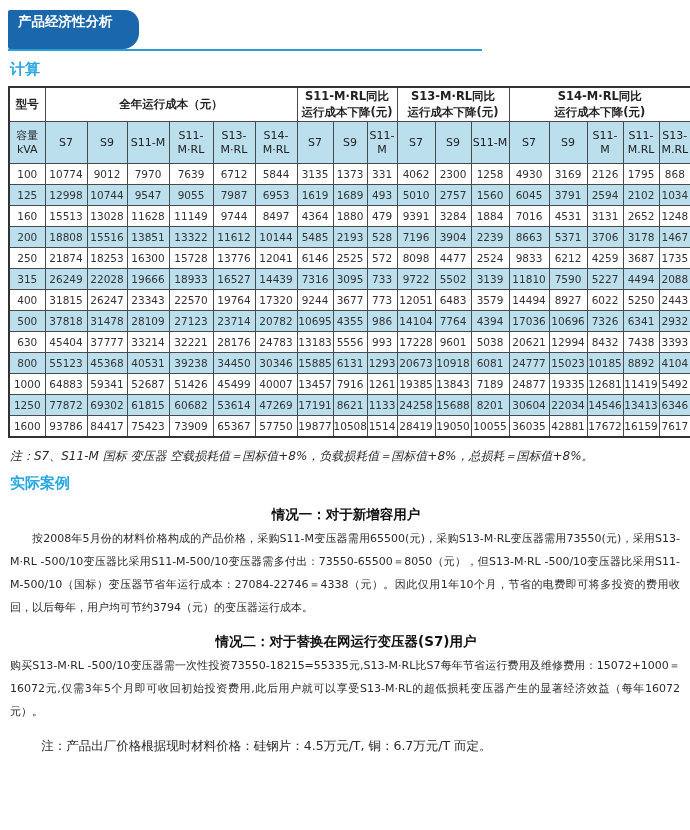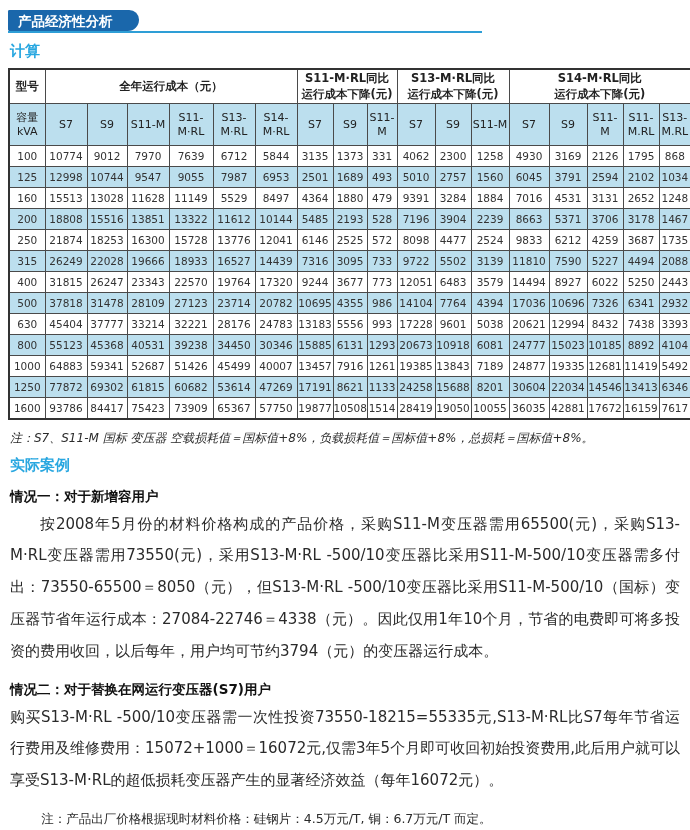--- a/index.html
+++ b/index.html
@@ -10,40 +10,40 @@
     --border-dark:#4a4a4a;
     --text-dark:#2a2a2a;
   }
   *{box-sizing:border-box;}
   html,body{margin:0;padding:0;background:#ffffff;}
   body{font-family:"DejaVu Sans","Liberation Sans",sans-serif;color:var(--text-dark);}
   .page{width:690px;height:830px;padding:8px 8px 0 8px;overflow:hidden;background:#fff;}
 
   .tab-row{width:474px;border-bottom:2px solid var(--line-blue);margin-top:2px;}
   .tab{display:inline-block;background:var(--tab-blue);color:#fff;font-weight:bold;
-       font-size:13.5px;line-height:23px;height:21px;padding:0 26px 1px 10px;
+       font-size:13.5px;line-height:23px;height:39px;padding:0 26px 1px 10px;
        border-radius:2px 14px 16px 2px;vertical-align:bottom;}
 
   .blue-heading{color:var(--accent-blue);font-weight:bold;font-size:15px;margin:9px 0 0 2px;}
 
   table.cost{border-collapse:collapse;table-layout:fixed;width:674px;margin-top:7px;
              border:2px solid #333;}
   table.cost th,table.cost td{border:1px solid var(--border-dark);text-align:center;
              vertical-align:middle;padding:1px 0;overflow:hidden;}
   th.gh{background:#fff;font-size:11.5px;font-weight:bold;white-space:pre-line;
         height:34px;line-height:1.35;color:#222;}
   th.ch{background:var(--row-blue);font-size:11px;font-weight:normal;white-space:pre-line;
         height:42px;line-height:1.25;color:#222;}
   table.cost td{font-size:10.5px;height:21px;color:#333;}
   table.cost tbody tr:nth-child(even) td{background:var(--row-blue);}
 
   .table-note{font-size:12px;margin:10px 0 0 2px;color:#2a2a2a;font-style:italic;}
 
-  .case-title{font-size:13.5px;font-weight:bold;color:#111;margin:13px 0 3px 2px;}
-  p.body-text{font-size:15px;line-height:2.12;text-align:justify;margin:2px 2px 0 2px;color:#2a2a2a;}
+  .case-title{font-size:13.5px;font-weight:bold;color:#111;margin:13px 0 3px 2px;text-align:center;}
+  p.body-text{font-size:11px;line-height:2.12;text-align:justify;margin:2px 2px 0 2px;color:#2a2a2a;}
   p.indent{text-indent:2em;}
   .footer-note{font-size:12.5px;margin:14px 2px 0 2px;text-indent:2.5em;color:#2a2a2a;}
 </style>
 </head>
 <body>
 
 <div class="page">
 
   <div class="tab-row">
     <span class="tab">产品经济性分析</span>
@@ -134,39 +134,39 @@
           <td>868</td>
         </tr>
         <tr>
           <td>125</td>
           <td>12998</td>
           <td>10744</td>
           <td>9547</td>
           <td>9055</td>
           <td>7987</td>
           <td>6953</td>
-          <td>2501</td>
+          <td>1619</td>
           <td>1689</td>
           <td>493</td>
           <td>5010</td>
           <td>2757</td>
           <td>1560</td>
           <td>6045</td>
           <td>3791</td>
           <td>2594</td>
           <td>2102</td>
           <td>1034</td>
         </tr>
         <tr>
           <td>160</td>
           <td>15513</td>
           <td>13028</td>
           <td>11628</td>
           <td>11149</td>
-          <td>5529</td>
+          <td>9744</td>
           <td>8497</td>
           <td>4364</td>
           <td>1880</td>
           <td>479</td>
           <td>9391</td>
           <td>3284</td>
           <td>1884</td>
           <td>7016</td>
           <td>4531</td>
           <td>3131</td>

